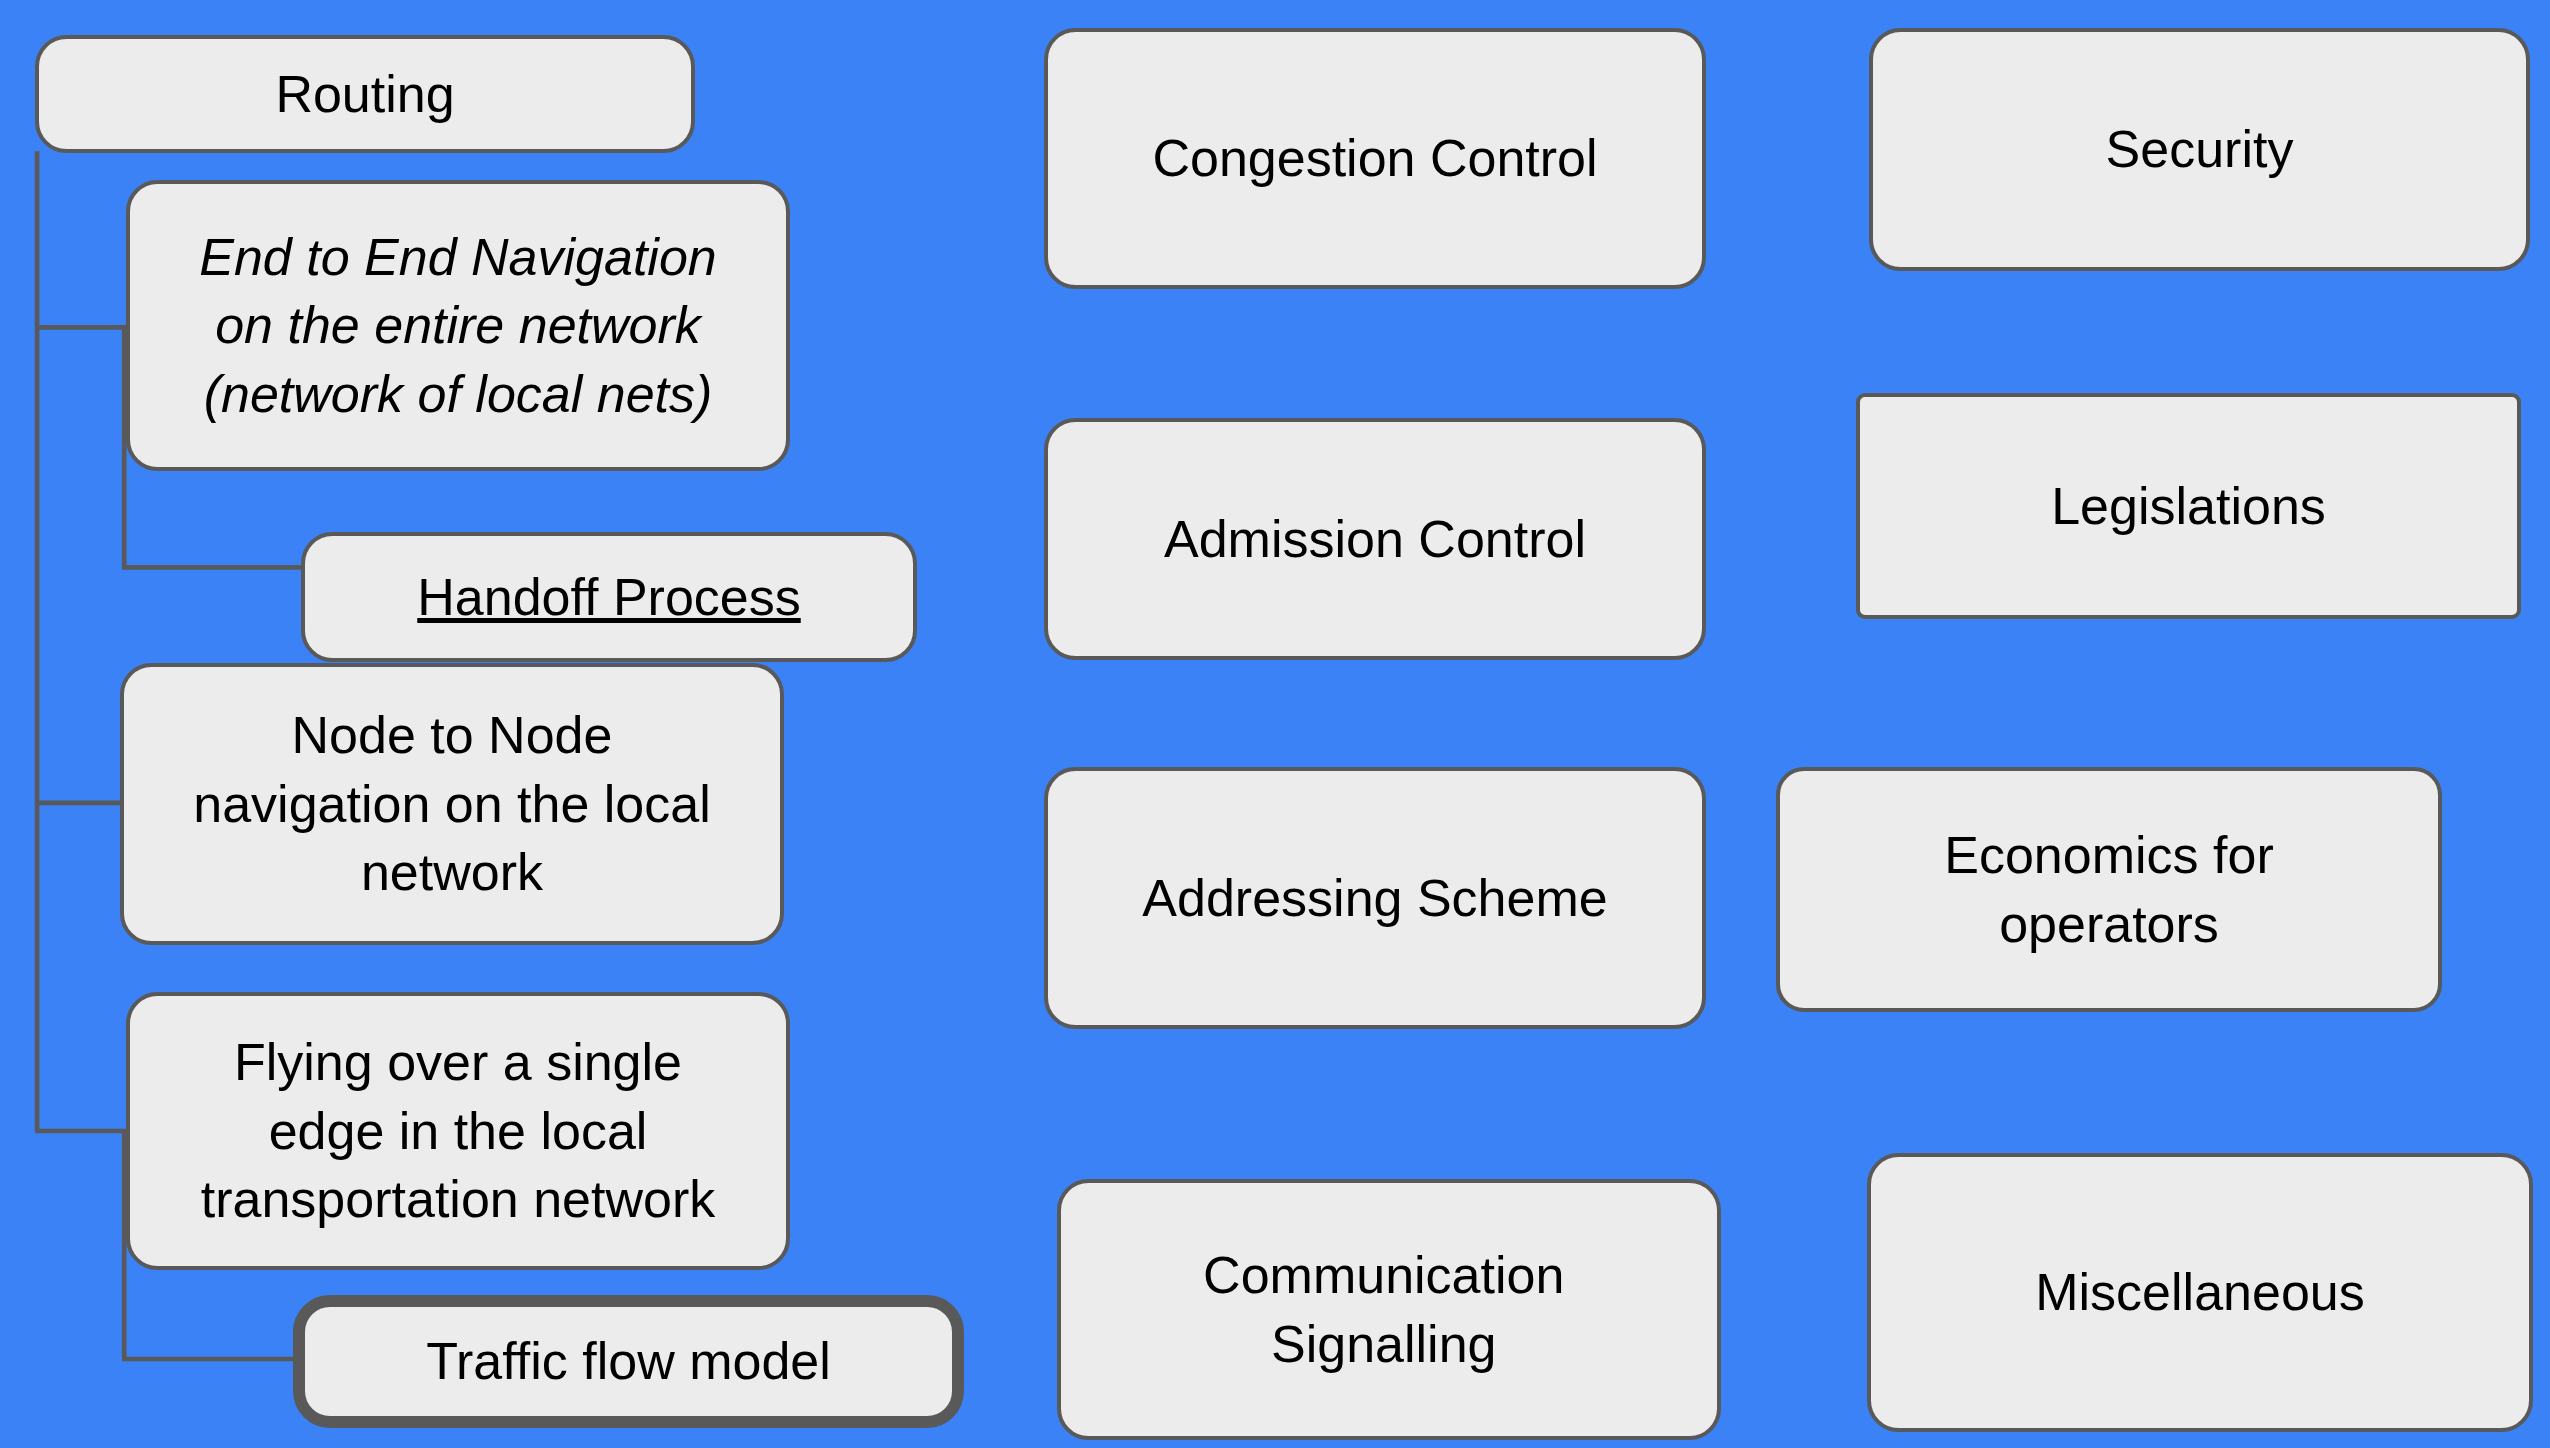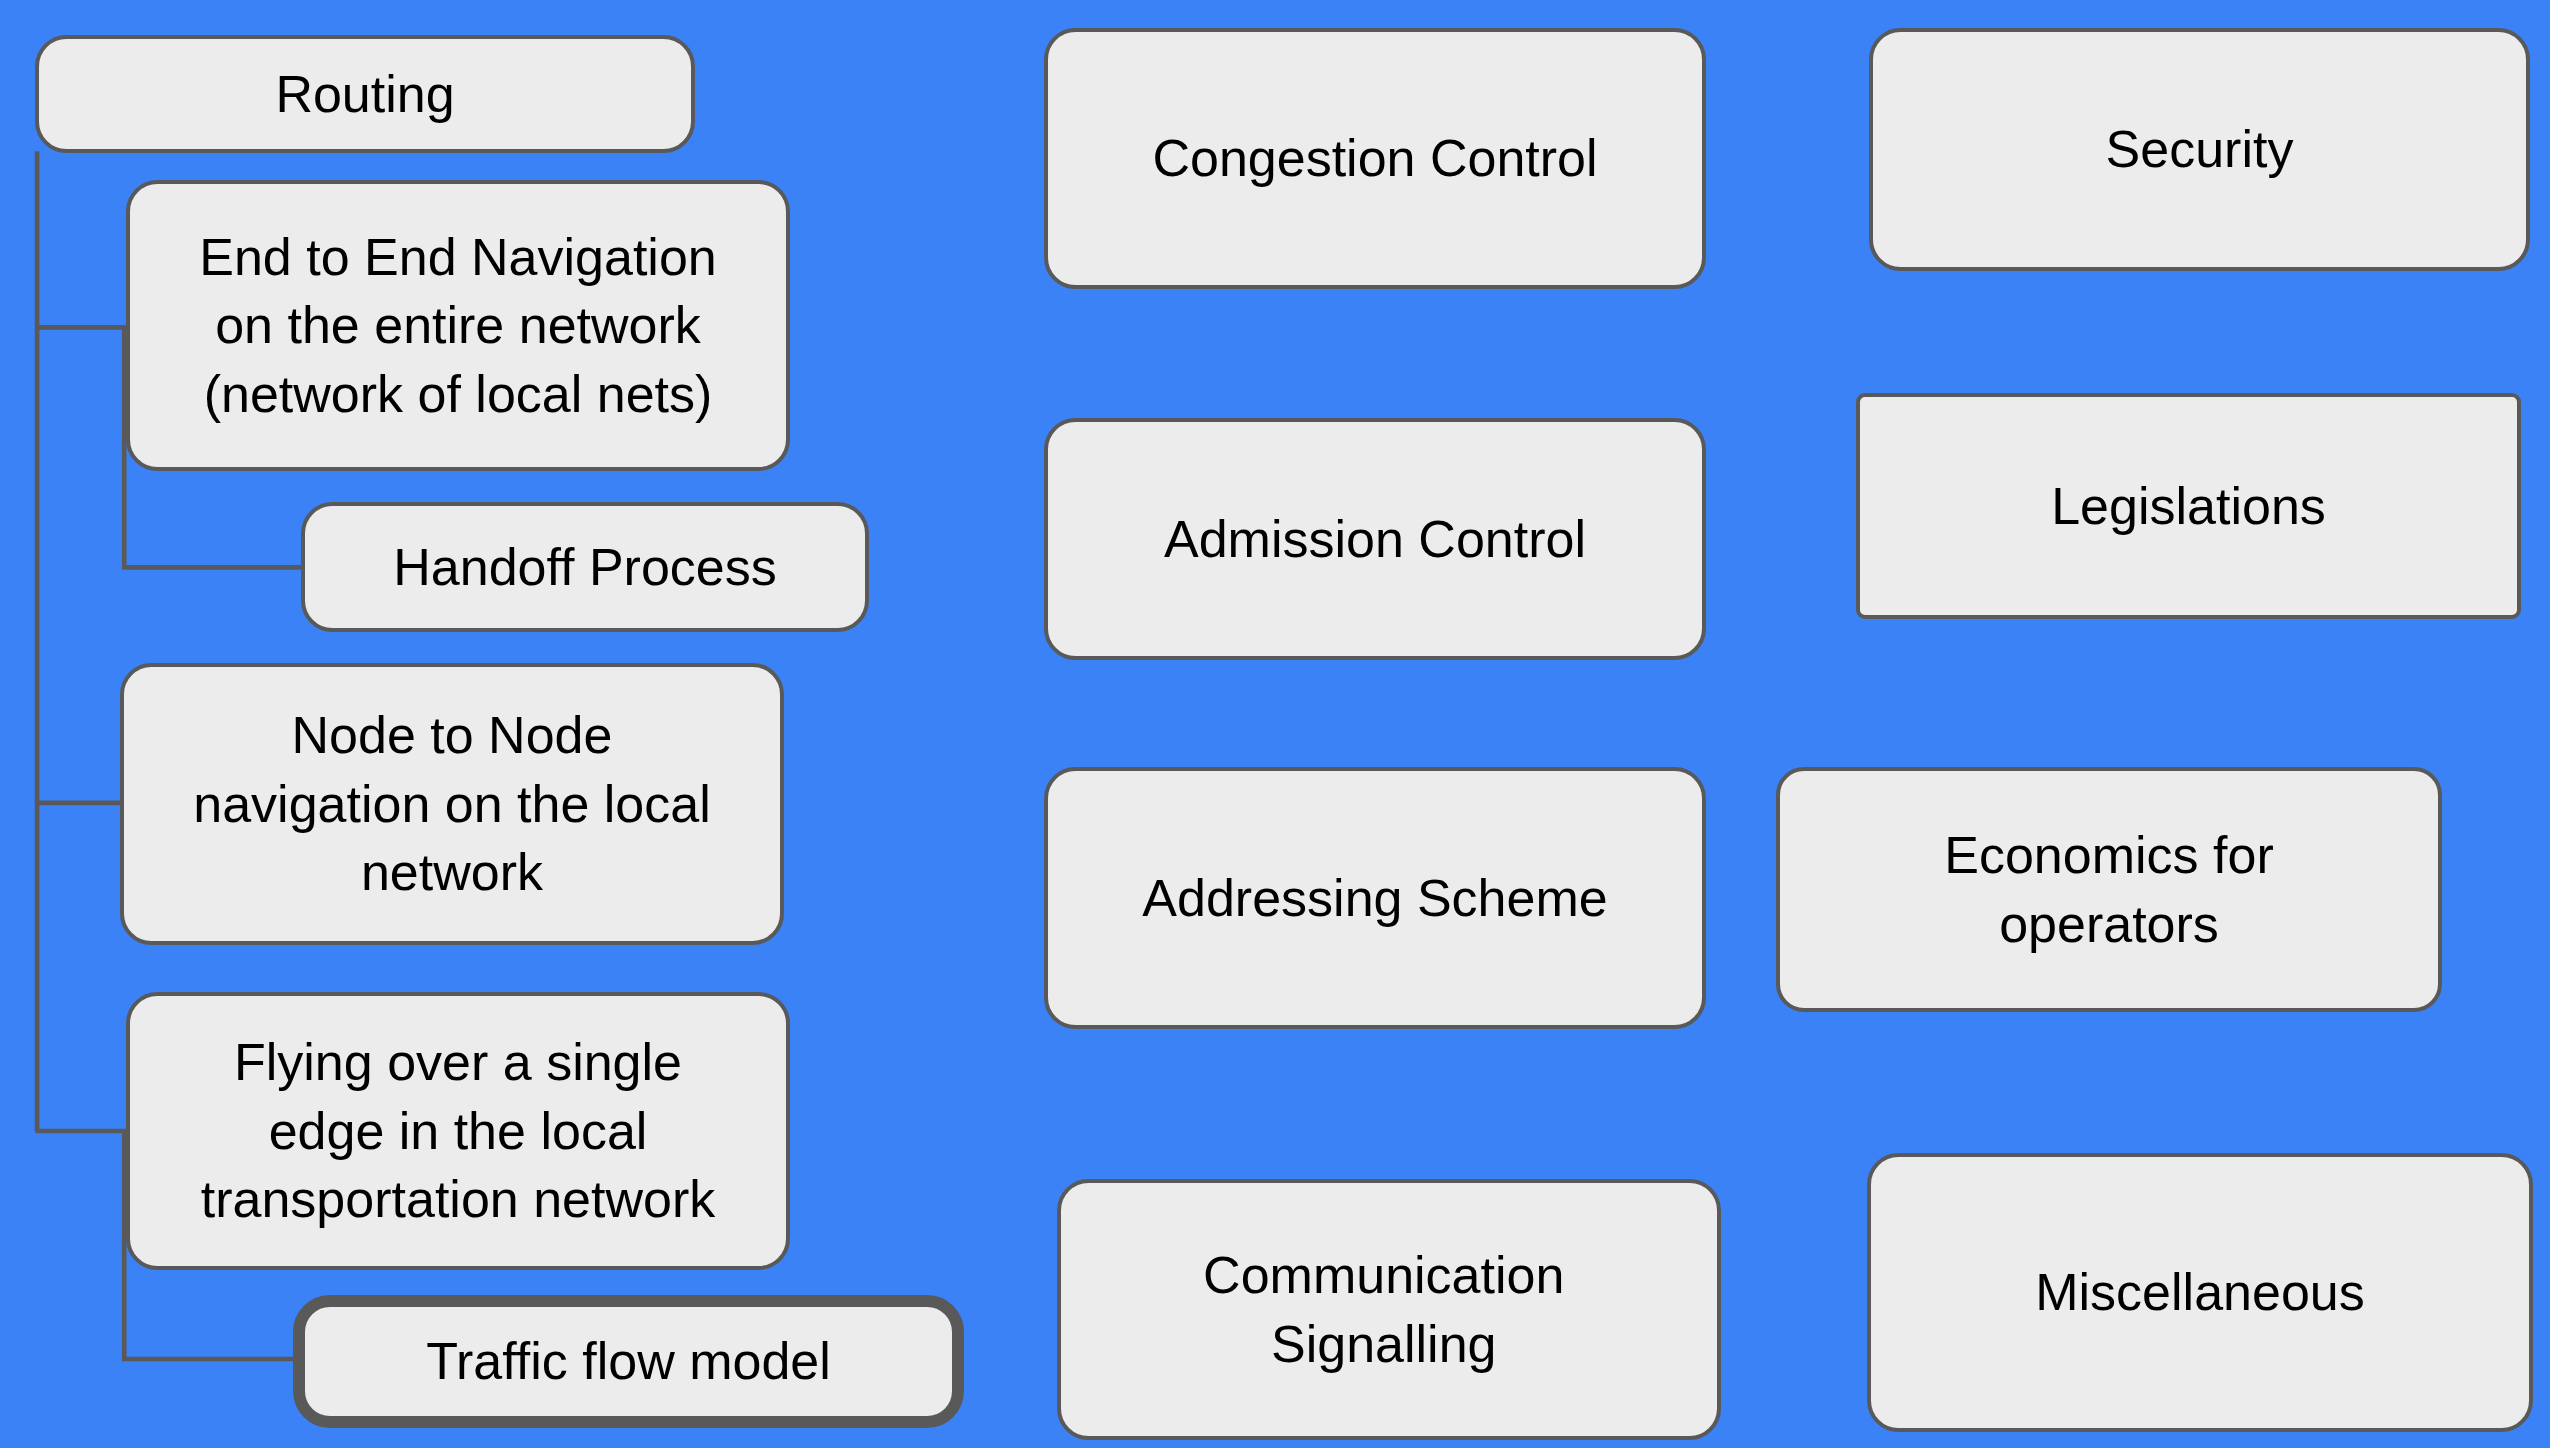--- a/index.html
+++ b/index.html
@@ -27,22 +27,22 @@
     display:flex;align-items:center;justify-content:center;
     text-align:center;
     font-size:52px;line-height:1.32;
     white-space:pre-line;
     padding:0 18.5px;
   }
   .node.highlight{border-width:12px;border-radius:37px;}
 
   
   .b-routing       {left:35px;   top:35px;   width:660px; height:118px;}
-  .b-end-to-end    {left:126px;  top:180px;  width:664px; height:291px;}
-  .b-handoff       {left:301px;  top:502px;  width:568px; height:130px;}
+  .b-end-to-end    {left:126px;  top:180px;  width:664px; height:291px;font-style:italic;}
+  .b-handoff       {left:301px;  top:532px;  width:616px; height:130px;text-decoration:underline;}
   .b-node-to-node  {left:120px;  top:663px;  width:664px; height:282px;}
   .b-flying        {left:126px;  top:992px; width:664px; height:278px;}
   .b-traffic       {left:293px;  top:1295px; width:671px; height:133px;}
 
   
   .b-congestion    {left:1044px; top:28px;   width:662px; height:261px;}
   .b-admission     {left:1044px; top:418px;  width:662px; height:242px;}
   .b-addressing    {left:1044px; top:767px;  width:662px; height:262px;}
   .b-communication {left:1057px; top:1179px; width:664px; height:261px;padding-left:8px;}
 

